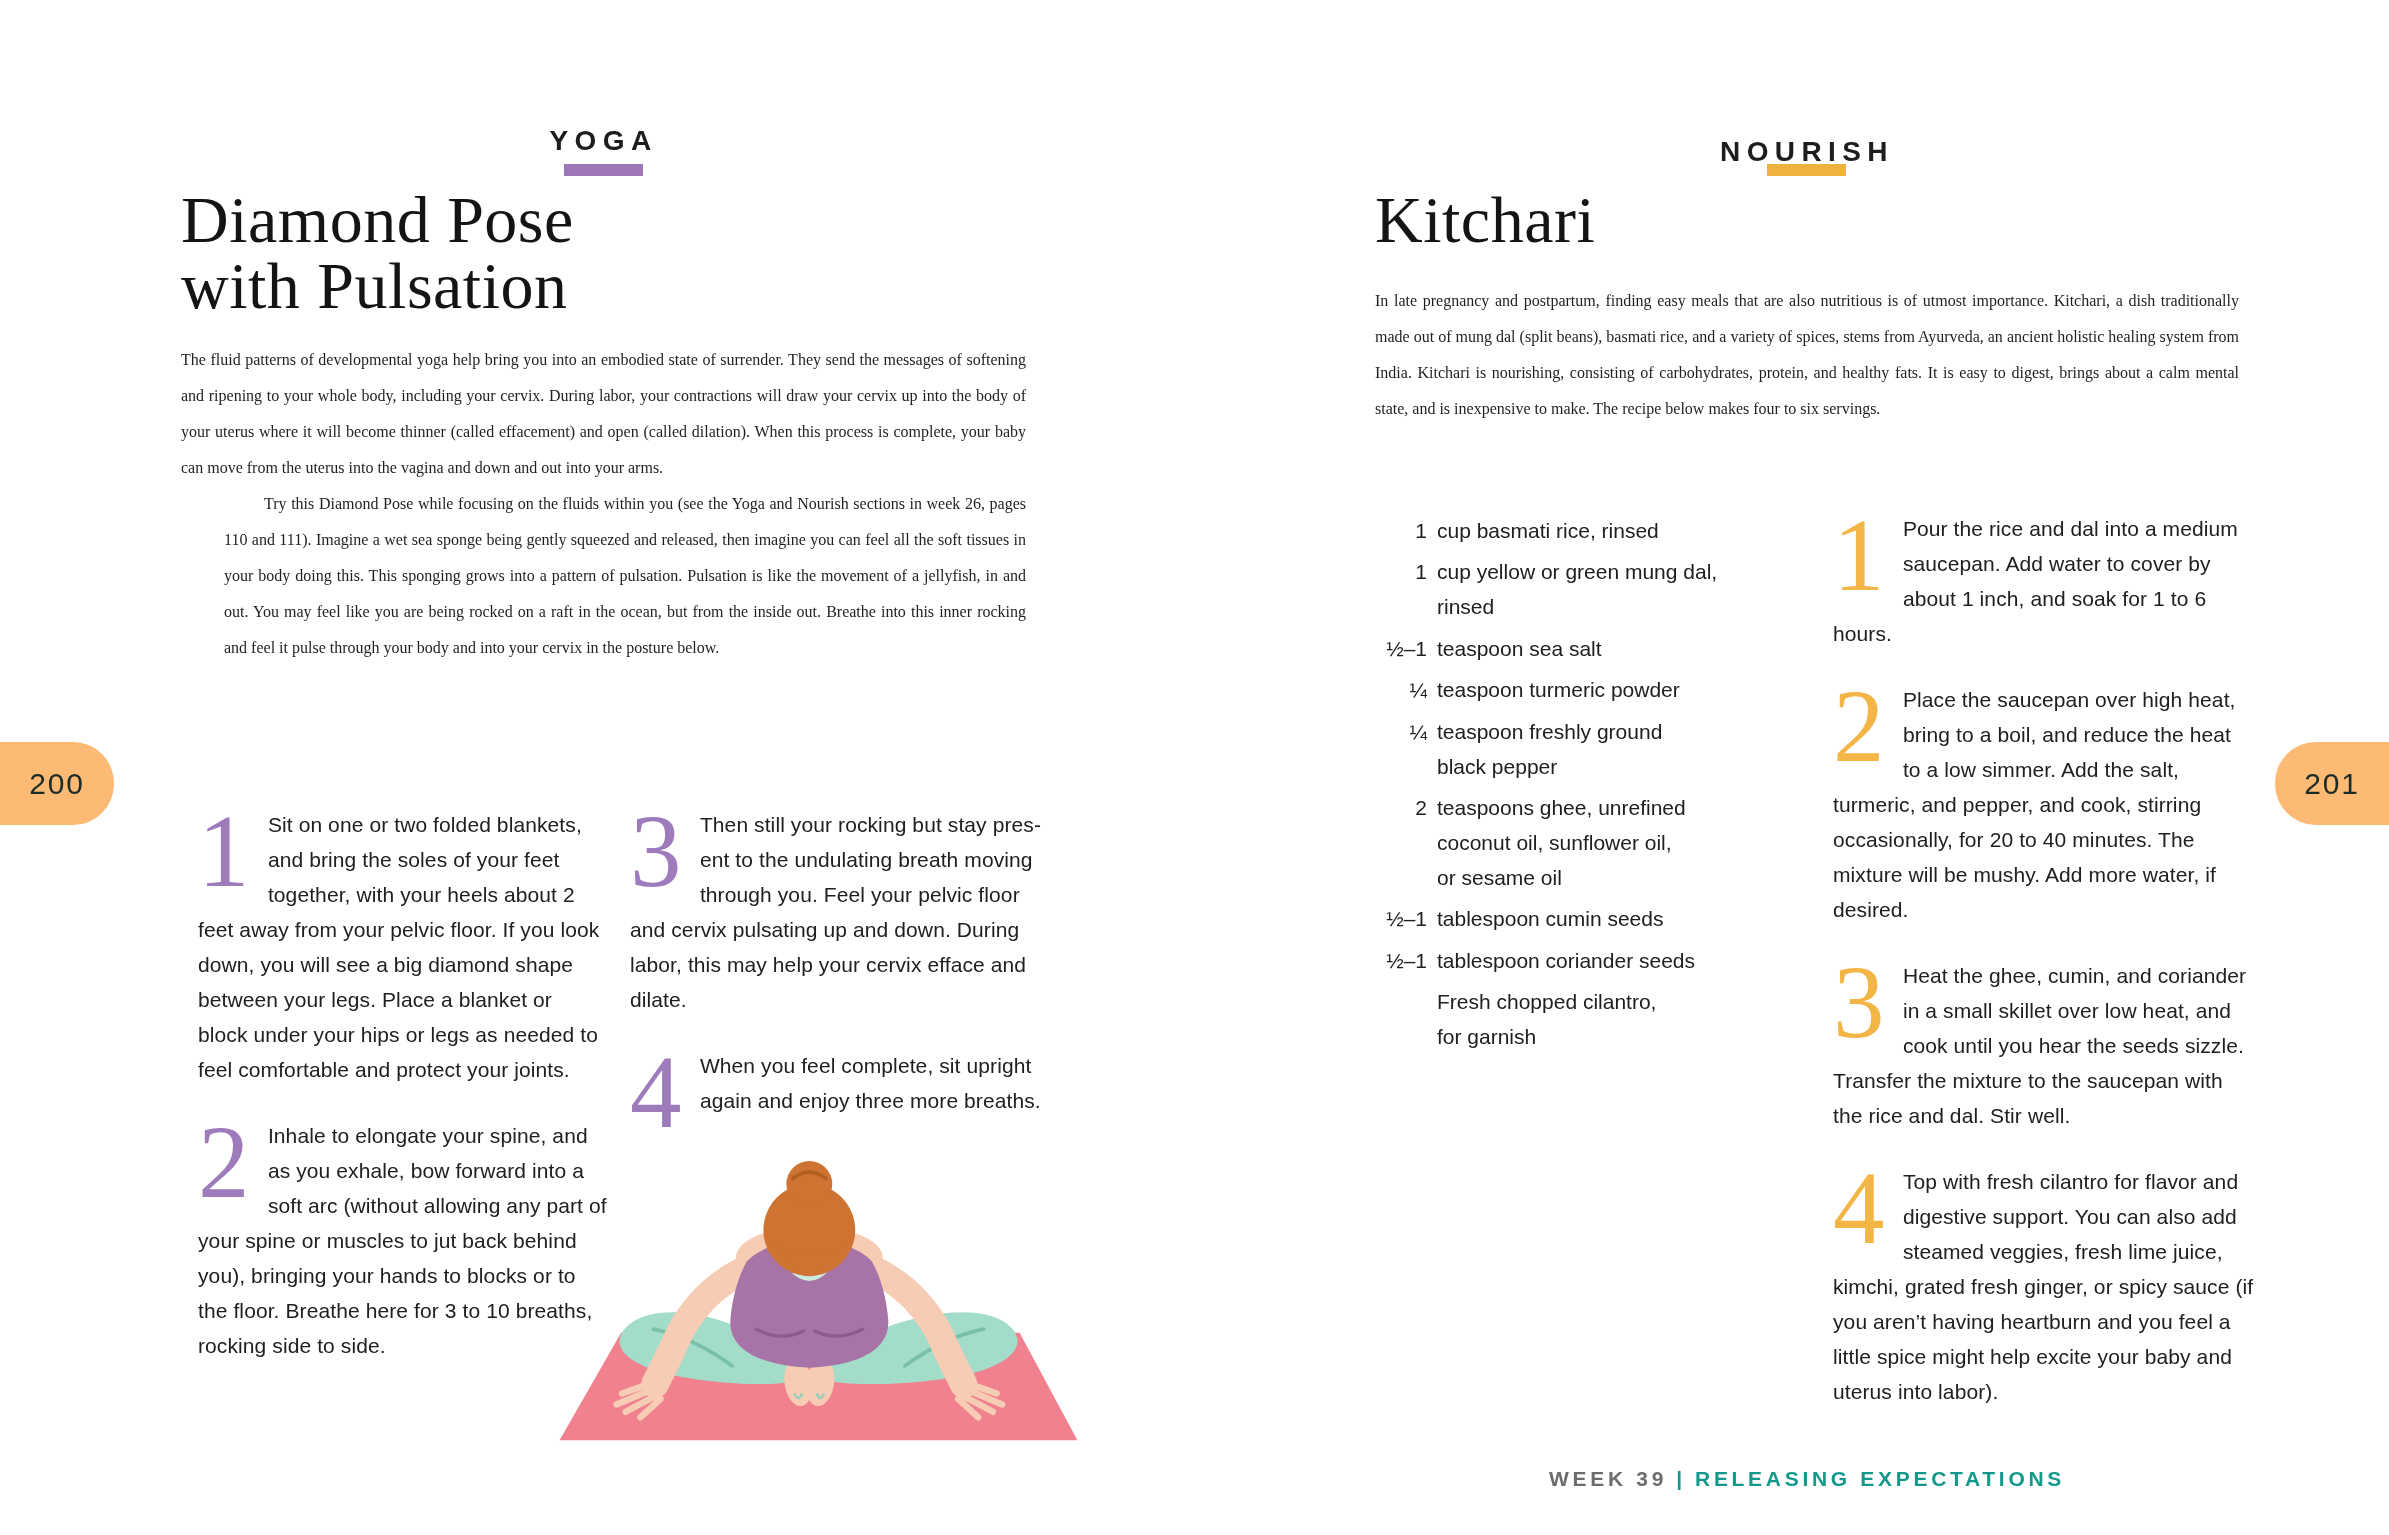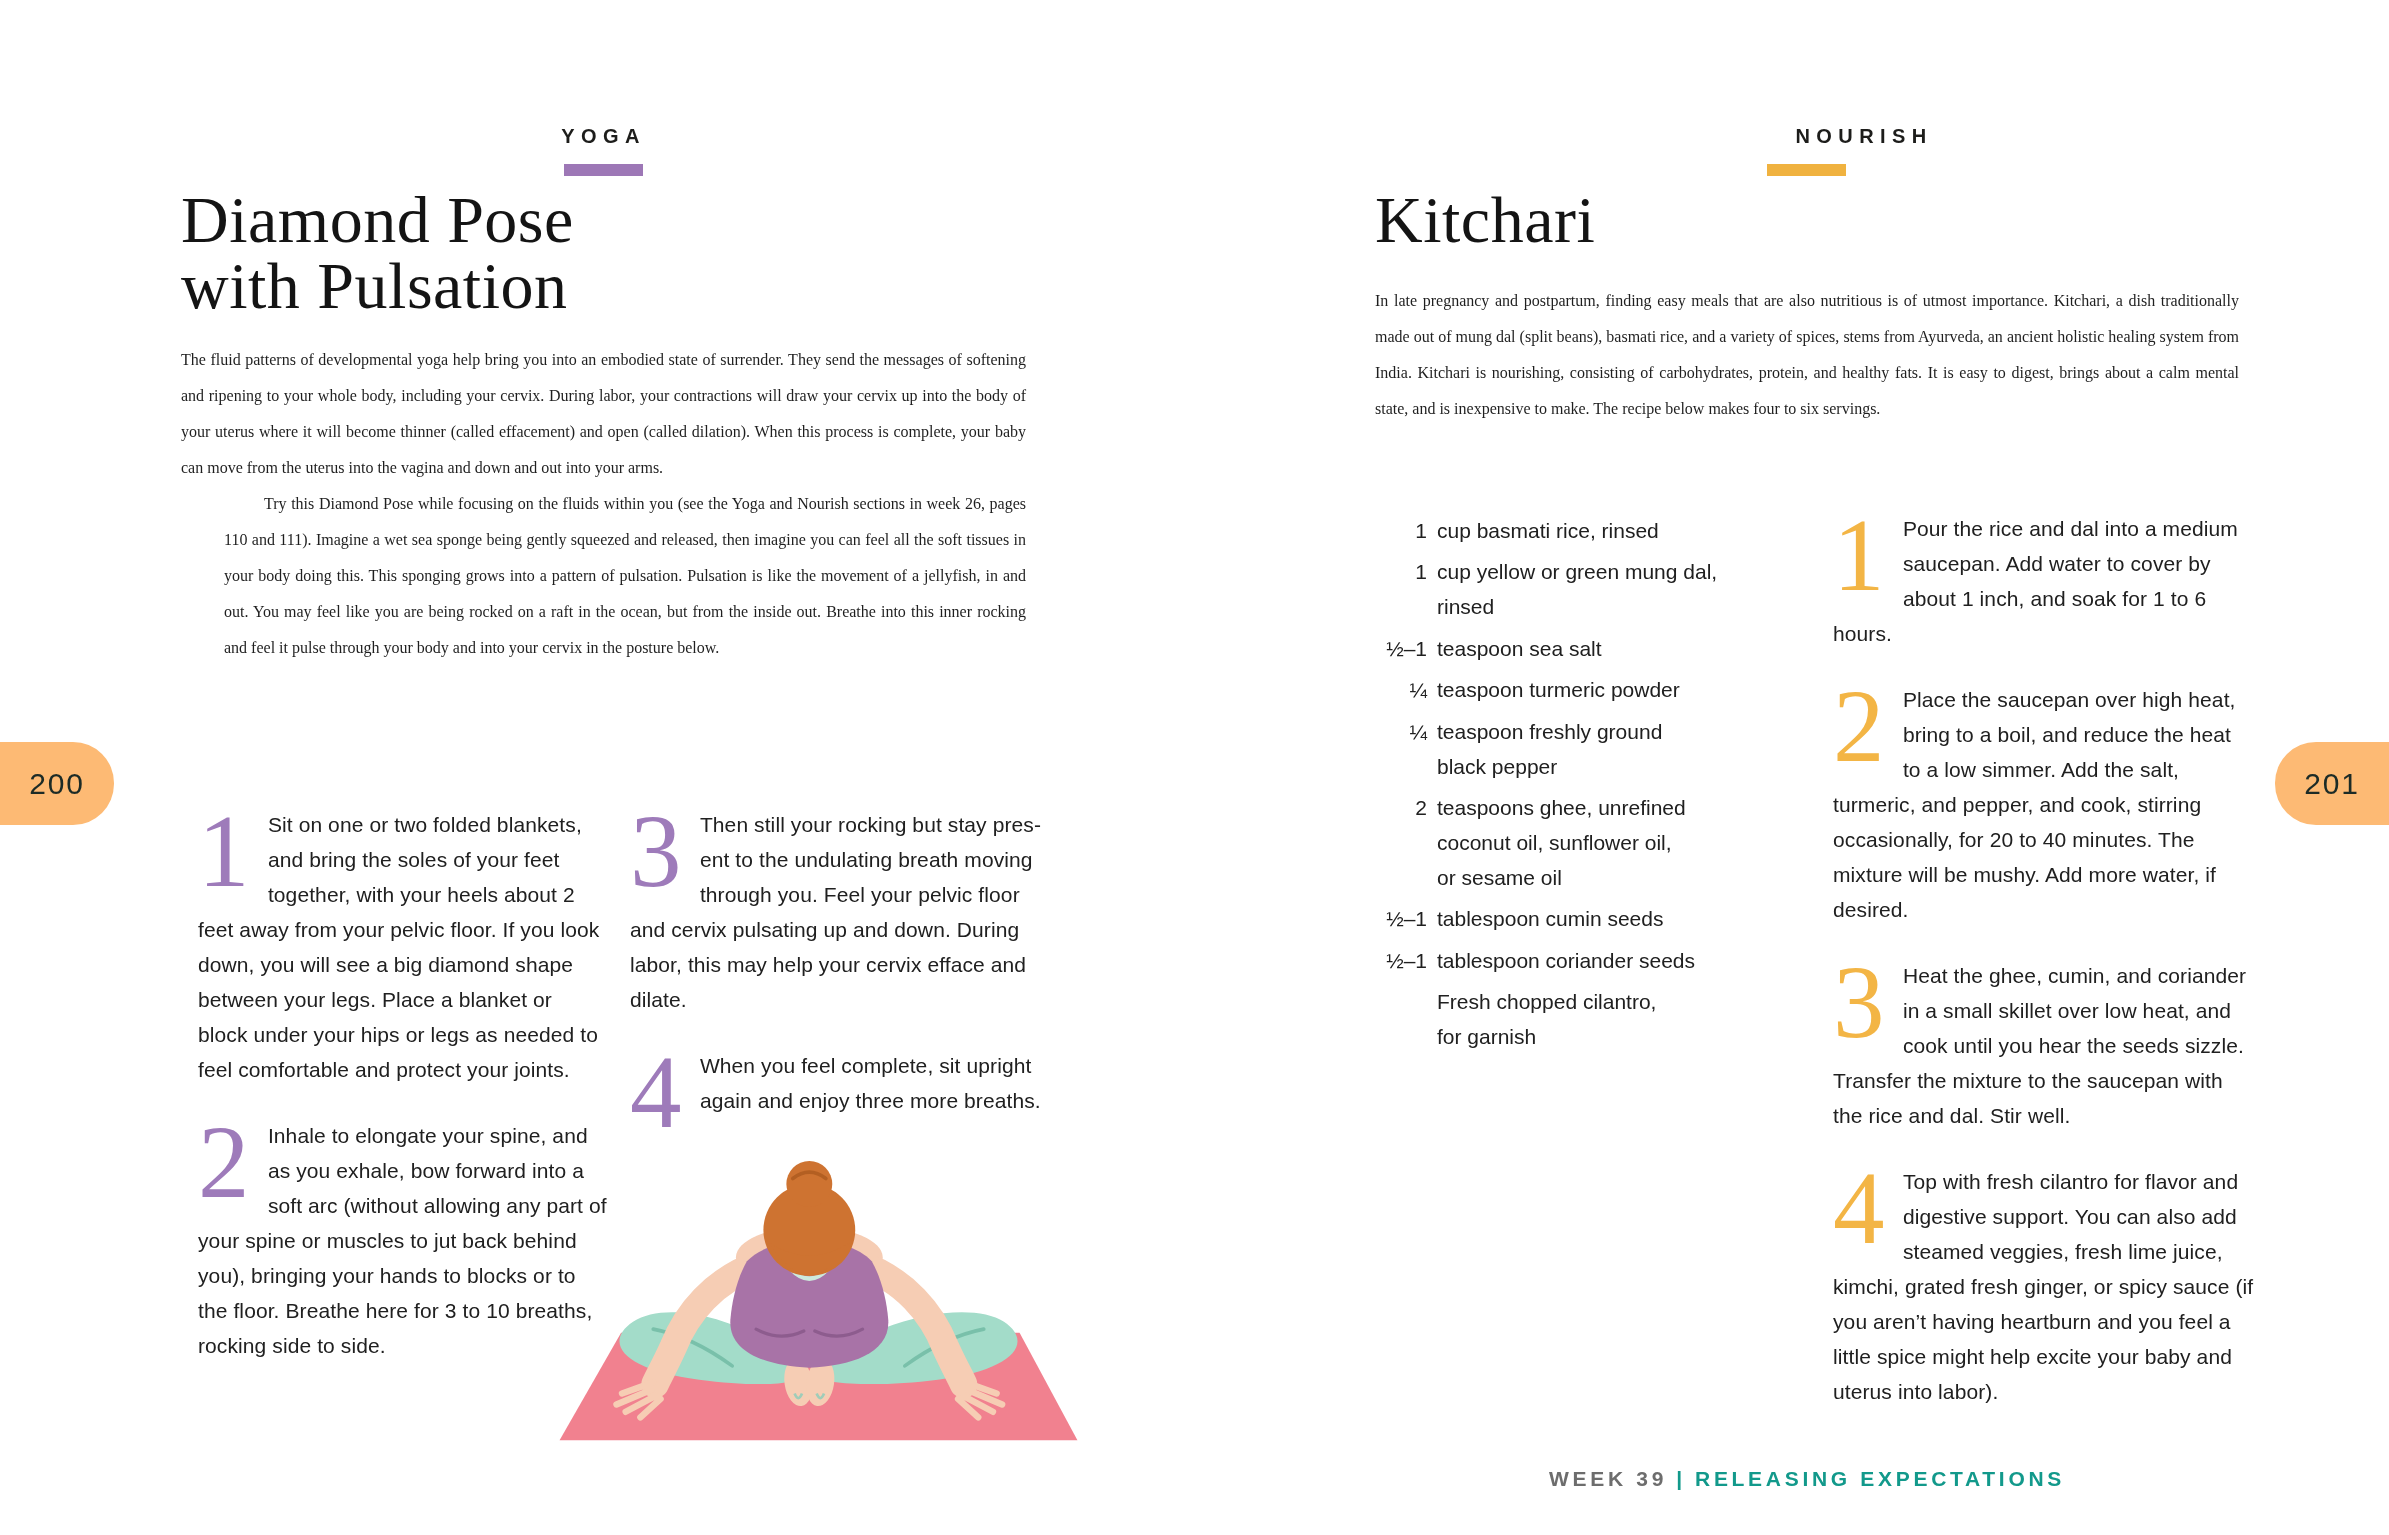--- a/index.html
+++ b/index.html
@@ -3,25 +3,25 @@
 <meta charset="utf-8">
 <style>
   html,body { margin:0; padding:0; background:#e8e8e8; }
   .spread {
     position:relative; width:2389px; height:1536px;
     background:#ffffff; overflow:hidden;
     font-family:"Liberation Sans", sans-serif; color:#1e1e1e;
   }
   
   .eyebrow {
-    position:absolute; top:125px; font-size:20px; font-weight:700;
+    position:absolute; top:125px; font-size:28px; font-weight:700;
     letter-spacing:6.4px; text-align:center; color:#1d1d1b;
   }
   .eyebrow.left  { left:181px;  width:845px; }
-  .eyebrow.right { left:1432px; width:864px; }
+  .eyebrow.right { left:1375px; width:864px;margin-top:11px; }
   .accent-bar { position:absolute; top:164px; width:79px; height:12px; }
   .accent-bar.left  { left:564px;  background:#9d77b6; }
   .accent-bar.right { left:1767px; background:#f0b23f; }
   .page-title {
     position:absolute; top:187px; text-align:left; white-space:pre-line;
     font-family:"Liberation Serif", serif; font-weight:400;
     font-size:66px; line-height:66px; color:#141414; letter-spacing:0.5px;
   }
   .page-title.left  { left:181px;  width:845px; }
   .page-title.right { left:1375px; width:864px; }

